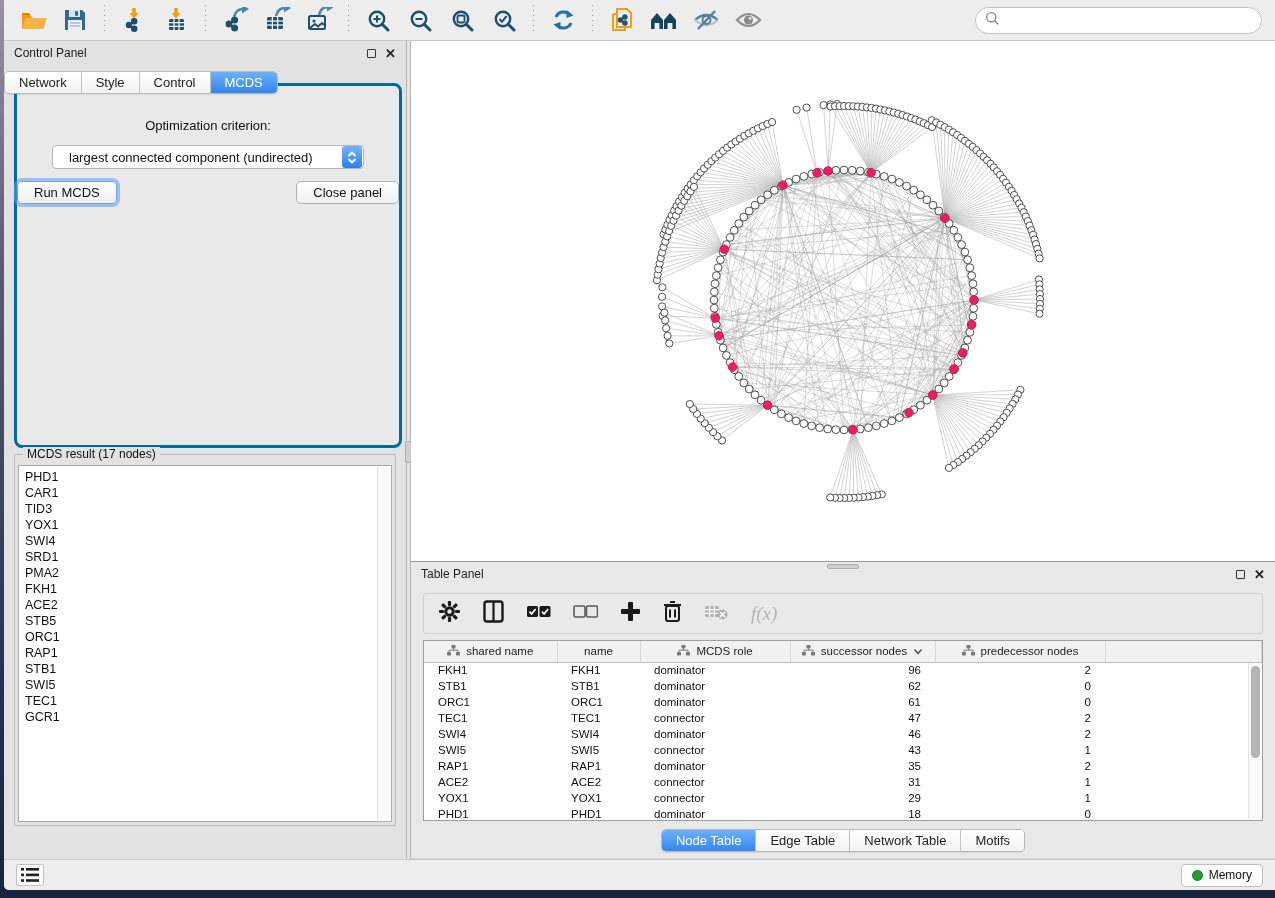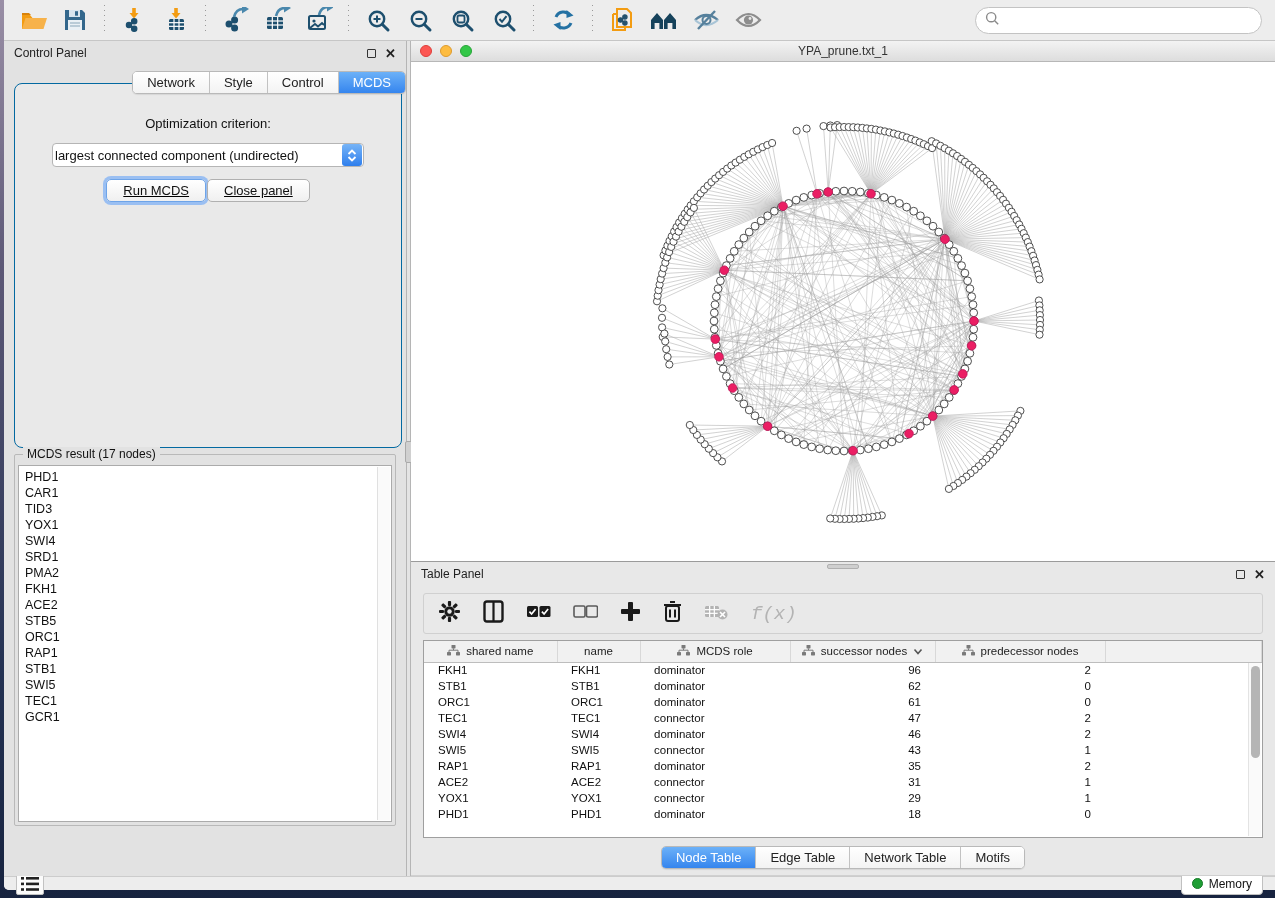--- a/index.html
+++ b/index.html
@@ -34,33 +34,33 @@
   .panel-ctrls { margin-left:auto; display:flex; align-items:center; gap:9px; }
   .float-btn { width:9px; height:9px; border:1.5px solid #333; border-radius:1px; }
   .close-btn { font-size:13px; font-weight:bold; color:#222; line-height:1; }
 
   .seg-control { display:flex; border:1px solid #b9b9b9; border-radius:5px; overflow:hidden;
     background:#fff; box-shadow:0 1px 1px rgba(0,0,0,.08); }
   .seg { padding:3px 14px; font-size:13px; color:#222; background:linear-gradient(#ffffff,#f3f3f3);
     border-right:1px solid #c2c2c2; white-space:nowrap; }
   .seg:last-child { border-right:none; }
   .seg.active { background:linear-gradient(#6cb1f8,#3585ee); color:#fff; }
-  .cp-tabs-row { display:flex; justify-content:flex-end; margin-top:6px; position:relative; z-index:2; }
-
-  .cp-inner { margin:-11px 4px 0 10px; background:#e9e9e9; border:1px solid #0369a1;
+  .cp-tabs-row { display:flex; justify-content:flex-start; margin-top:6px; position:relative; z-index:2; }
+
+  .cp-inner { margin:-11px 4px 0 10px; background:#e9e9e9; border:3px solid #0369a1;
     border-radius:8px; padding-top:32px; height:365px; flex:0 0 auto; }
   .opt-label { text-align:center; font-size:13px; color:#111; margin-bottom:12px; }
   .select-box { margin:0 auto; width:312px; height:24px; background:#fff; border:1px solid #b5b5b5;
     border-radius:4px; display:flex; align-items:center; position:relative; }
-  .select-box .sel-text { flex:1; font-size:13px; padding:0 2px; color:#111; white-space:nowrap; }
+  .select-box .sel-text { flex:1; font-size:13px; padding:0 16px; color:#111; white-space:nowrap; }
   .sel-cap { width:20px; height:22px; margin-right:1px; border-radius:3px;
     background:linear-gradient(#76b4f7,#2f7fed); display:flex; flex-direction:column;
     align-items:center; justify-content:center; gap:1px; }
   .sel-cap svg { display:block; }
-  .btn-row { display:flex; justify-content:center; gap:1px; margin-top:12px;text-decoration:underline; }
+  .btn-row { display:flex; justify-content:space-between; gap:1px; margin-top:12px; }
   .mac-btn { background:linear-gradient(#ffffff,#f0f0f0); border:1px solid #b0b0b0; border-radius:5px;
     font-size:13px; color:#111; padding:3px 16px; font-family:"Liberation Sans",sans-serif; }
   .mac-btn.focused { box-shadow:0 0 0 3px rgba(90,156,250,.55); border-color:#6ea4e8; }
 
   .result-group { margin:6px 10px 0 10px; position:relative; border:1px solid #b9b9b9; border-radius:2px;
     height:372px; padding:10px 3px 3px 3px; }
   .result-legend { position:absolute; top:-8px; left:8px; background:#e2e2e2; padding:0 4px;
     font-size:12px; color:#111; }
   .result-list { background:#fff; border:1px solid #ababab; height:100%; overflow:hidden;
     position:relative; padding:3px 0 0 6px; }
@@ -88,39 +88,39 @@
   .net-canvas { flex:1; background:#fff; position:relative; overflow:hidden; }
   .net-canvas svg { position:absolute; left:0; top:0; }
 
   
   .table-panel { flex:1; background:#e8e8e8; display:flex; flex-direction:column; position:relative; min-height:0; }
   .h-grip { position:absolute; top:2px; left:50%; margin-left:-16px; width:32px; height:5px;
     background:#cfcfcf; border:1px solid #b0b0b0; border-radius:2px; }
   .tp-toolbar { margin:7px 12px 6px 12px; height:41px; background:#e9e9e9; border:1px solid #d0d0d0;
     border-radius:3px; display:flex; align-items:center; padding:0 14px; gap:22px; flex:0 0 auto; }
   .tp-btn { display:flex; align-items:center; justify-content:center; }
-  .fx-label { font-size:19px; font-style:italic; color:#b3b3b3; font-family:Liberation Mono, monospace; }
+  .fx-label { font-size:19px; font-style:italic; color:#b3b3b3; font-family:Liberation Serif, serif; }
 
   .table-wrap { margin:0 12px; flex:1; background:#fff; border:1px solid #9f9f9f; position:relative;
     overflow:hidden; min-height:0; }
   table.data { border-collapse:collapse; width:100%; table-layout:fixed; }
   .data th { height:21px; background:#f1f1f1; border-bottom:1px solid #bdbdbd; border-right:1px solid #d8d8d8;
     font-size:11.5px; font-weight:normal; color:#222; text-align:center; position:relative; white-space:nowrap; overflow:hidden; }
   .data th .th-inner { display:flex; align-items:center; justify-content:center; gap:6px; padding:0 6px; }
   .data td { height:16px; font-size:11.5px; color:#111; padding:0 14px; white-space:nowrap; overflow:hidden; }
   .data td.num { text-align:right; }
   .tbl-scroll { position:absolute; top:22px; right:1px; bottom:1px; width:13px; background:#fafafa;
     border-left:1px solid #e3e3e3; }
   .tbl-thumb { position:absolute; top:3px; left:2px; width:9px; height:92px; background:#b5b5b5; border-radius:5px; }
 
   .tp-tabs-row { display:flex; justify-content:center; padding:8px 0 6px 0; flex:0 0 auto;
     border-bottom:1px solid #d0d0d0; }
 
   
-  .footer { height:14px; background:#ededed; border-top:1px solid #cccccc; display:flex;
+  .footer { height:31px; background:#ededed; border-top:1px solid #cccccc; display:flex;
     align-items:center; padding:0 12px; flex:0 0 auto; border-bottom-left-radius:5px; }
   .list-btn { width:28px; height:22px; background:#fbfbfb; border:1px solid #c2c2c2; border-radius:2px;
     display:flex; align-items:center; justify-content:center; }
   .memory-btn { margin-left:auto; background:#fff; border:1px solid #c0c0c0; border-radius:4px;
     height:23px; display:flex; align-items:center; gap:6px; padding:0 10px; font-size:12px; color:#111; }
   .mem-dot { width:11px; height:11px; border-radius:50%; background:#1f9e35; border:1px solid #157a26; }
 </style>
 </head>
 <body>
 
@@ -399,28 +399,20 @@
           </div>
       </div>
     </div>
 
     <div class="splitter-v">
       <div class="grip"></div>
     </div>
 
     <div class="right-side">
       <div class="network-window">
-        <div class="net-titlebar">
-          <span class="net-title">YPA_prune.txt_1</span>
-          <span class="traffic">
-            <span class="light red"></span>
-            <span class="light yellow"></span>
-            <span class="light green"></span>
-          </span>
-        </div>
         <div class="net-canvas">
           <svg id="net-svg" width="864" height="500" viewBox="0 0 864 500">
               <line x1="372.0" y1="144.2" x2="356.6" y2="364.2" stroke="#9e9e9e" stroke-width="0.7" opacity="0.5"></line>
               <line x1="372.0" y1="144.2" x2="480.9" y2="379.9" stroke="#9e9e9e" stroke-width="0.7" opacity="0.5"></line>
               <line x1="372.0" y1="144.2" x2="327.8" y2="182.6" stroke="#9e9e9e" stroke-width="0.7" opacity="0.5"></line>
               <line x1="372.0" y1="144.2" x2="323.2" y2="328.7" stroke="#9e9e9e" stroke-width="0.7" opacity="0.5"></line>
               <line x1="372.0" y1="144.2" x2="546.9" y2="196.4" stroke="#9e9e9e" stroke-width="0.7" opacity="0.5"></line>
               <line x1="372.0" y1="144.2" x2="416.7" y2="388.0" stroke="#9e9e9e" stroke-width="0.7" opacity="0.5"></line>
               <line x1="372.0" y1="144.2" x2="562.0" y2="275.3" stroke="#9e9e9e" stroke-width="0.7" opacity="0.5"></line>
               <line x1="372.0" y1="144.2" x2="344.0" y2="353.8" stroke="#9e9e9e" stroke-width="0.7" opacity="0.5"></line>

